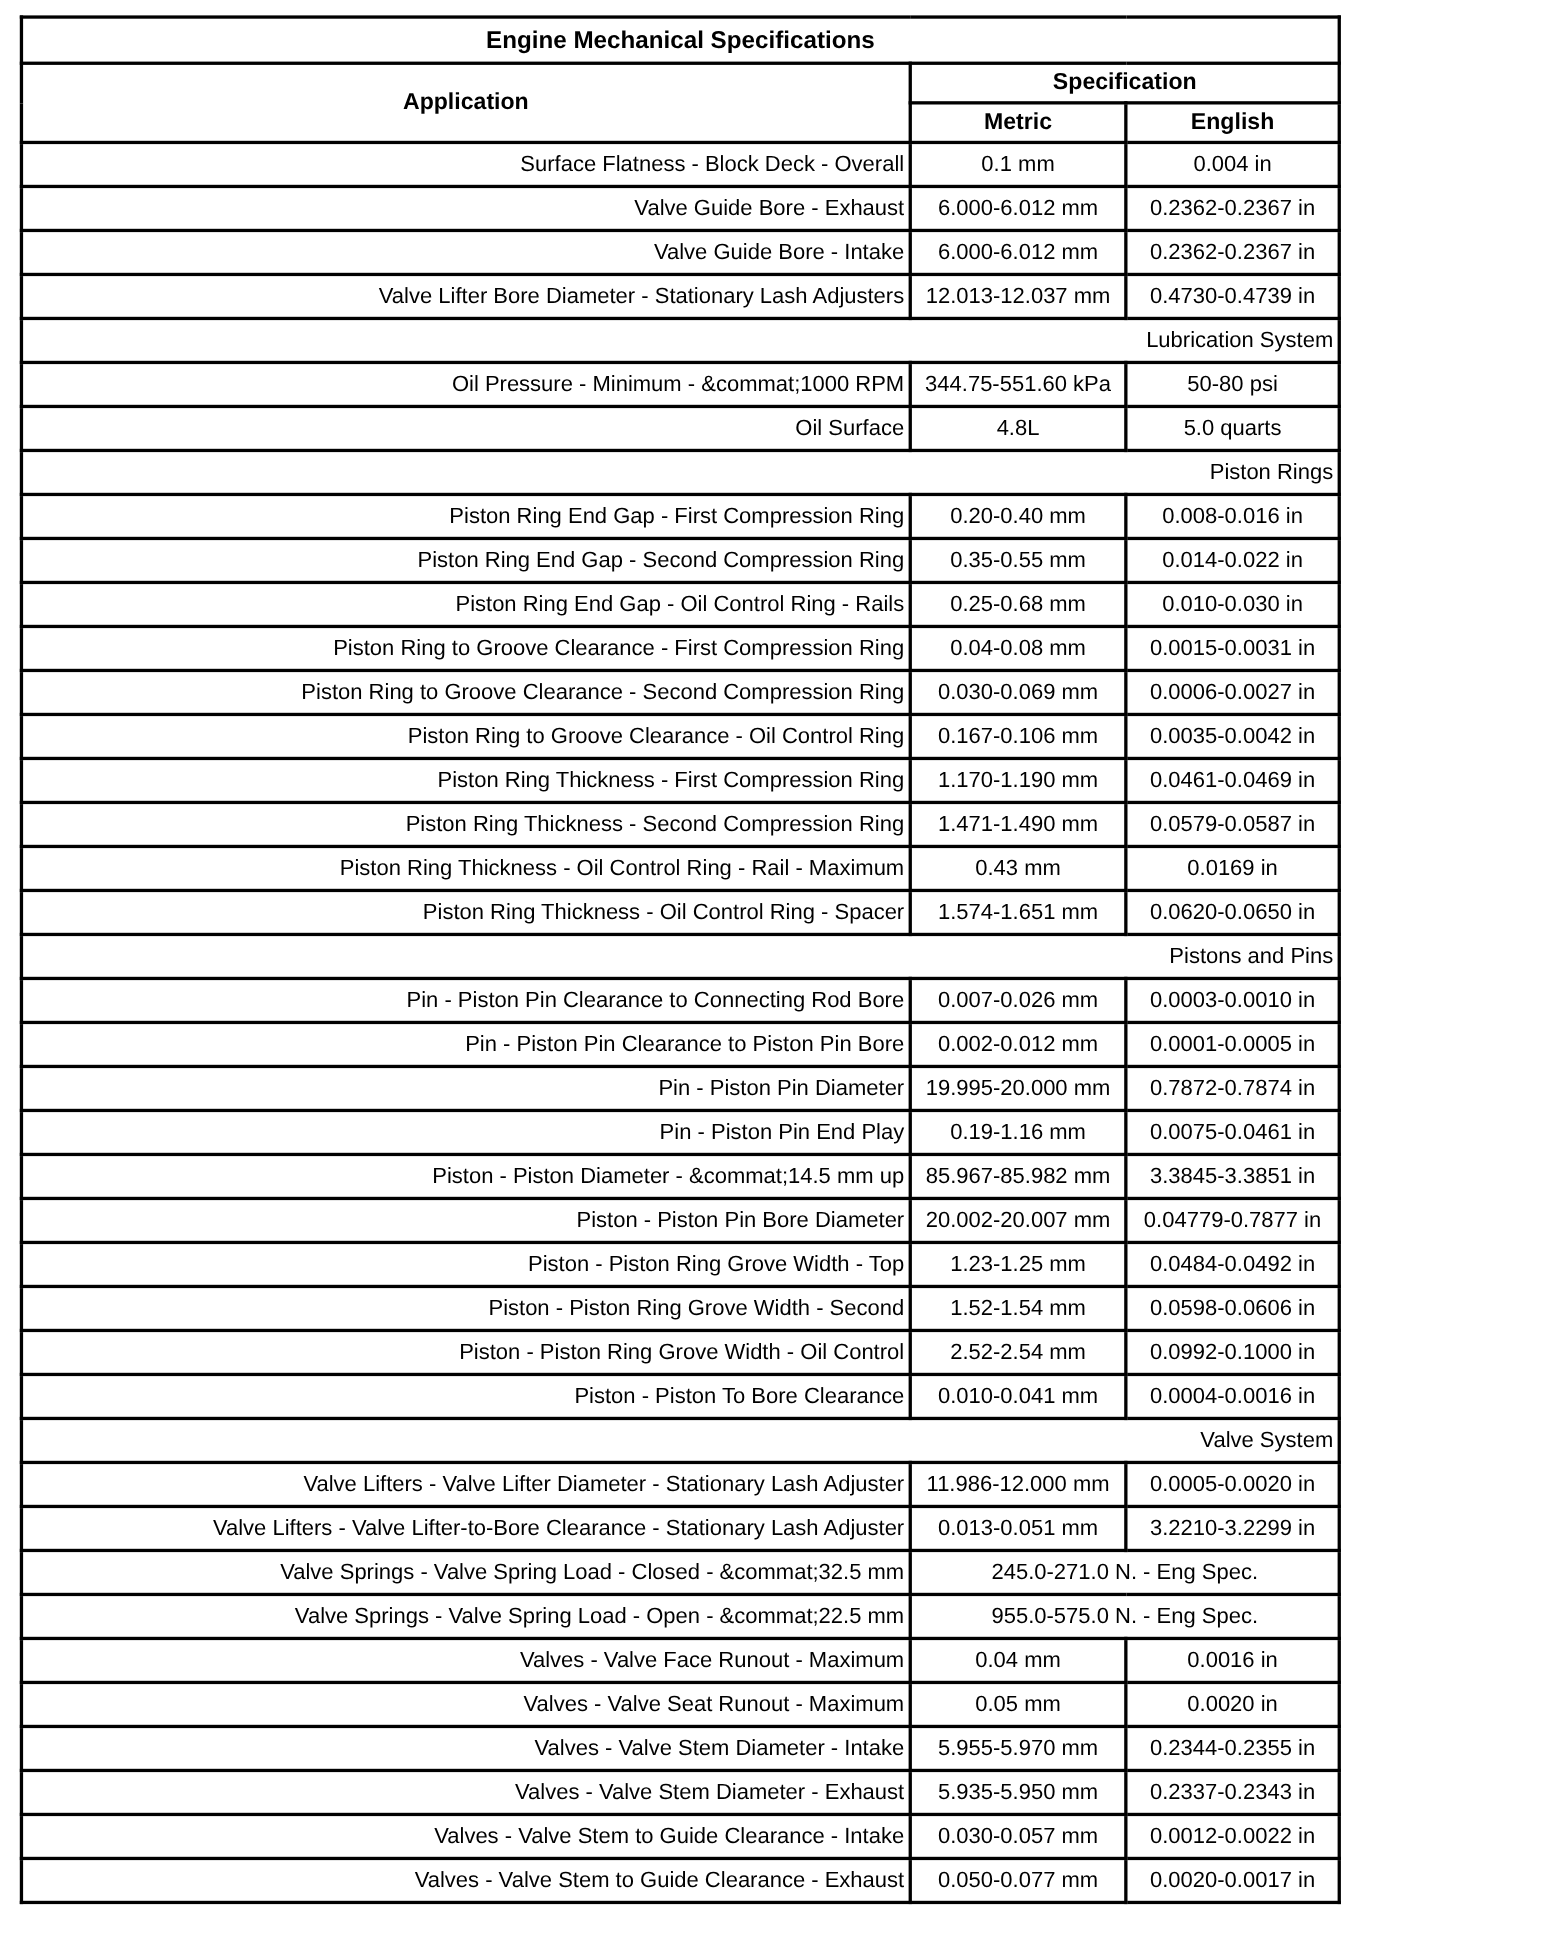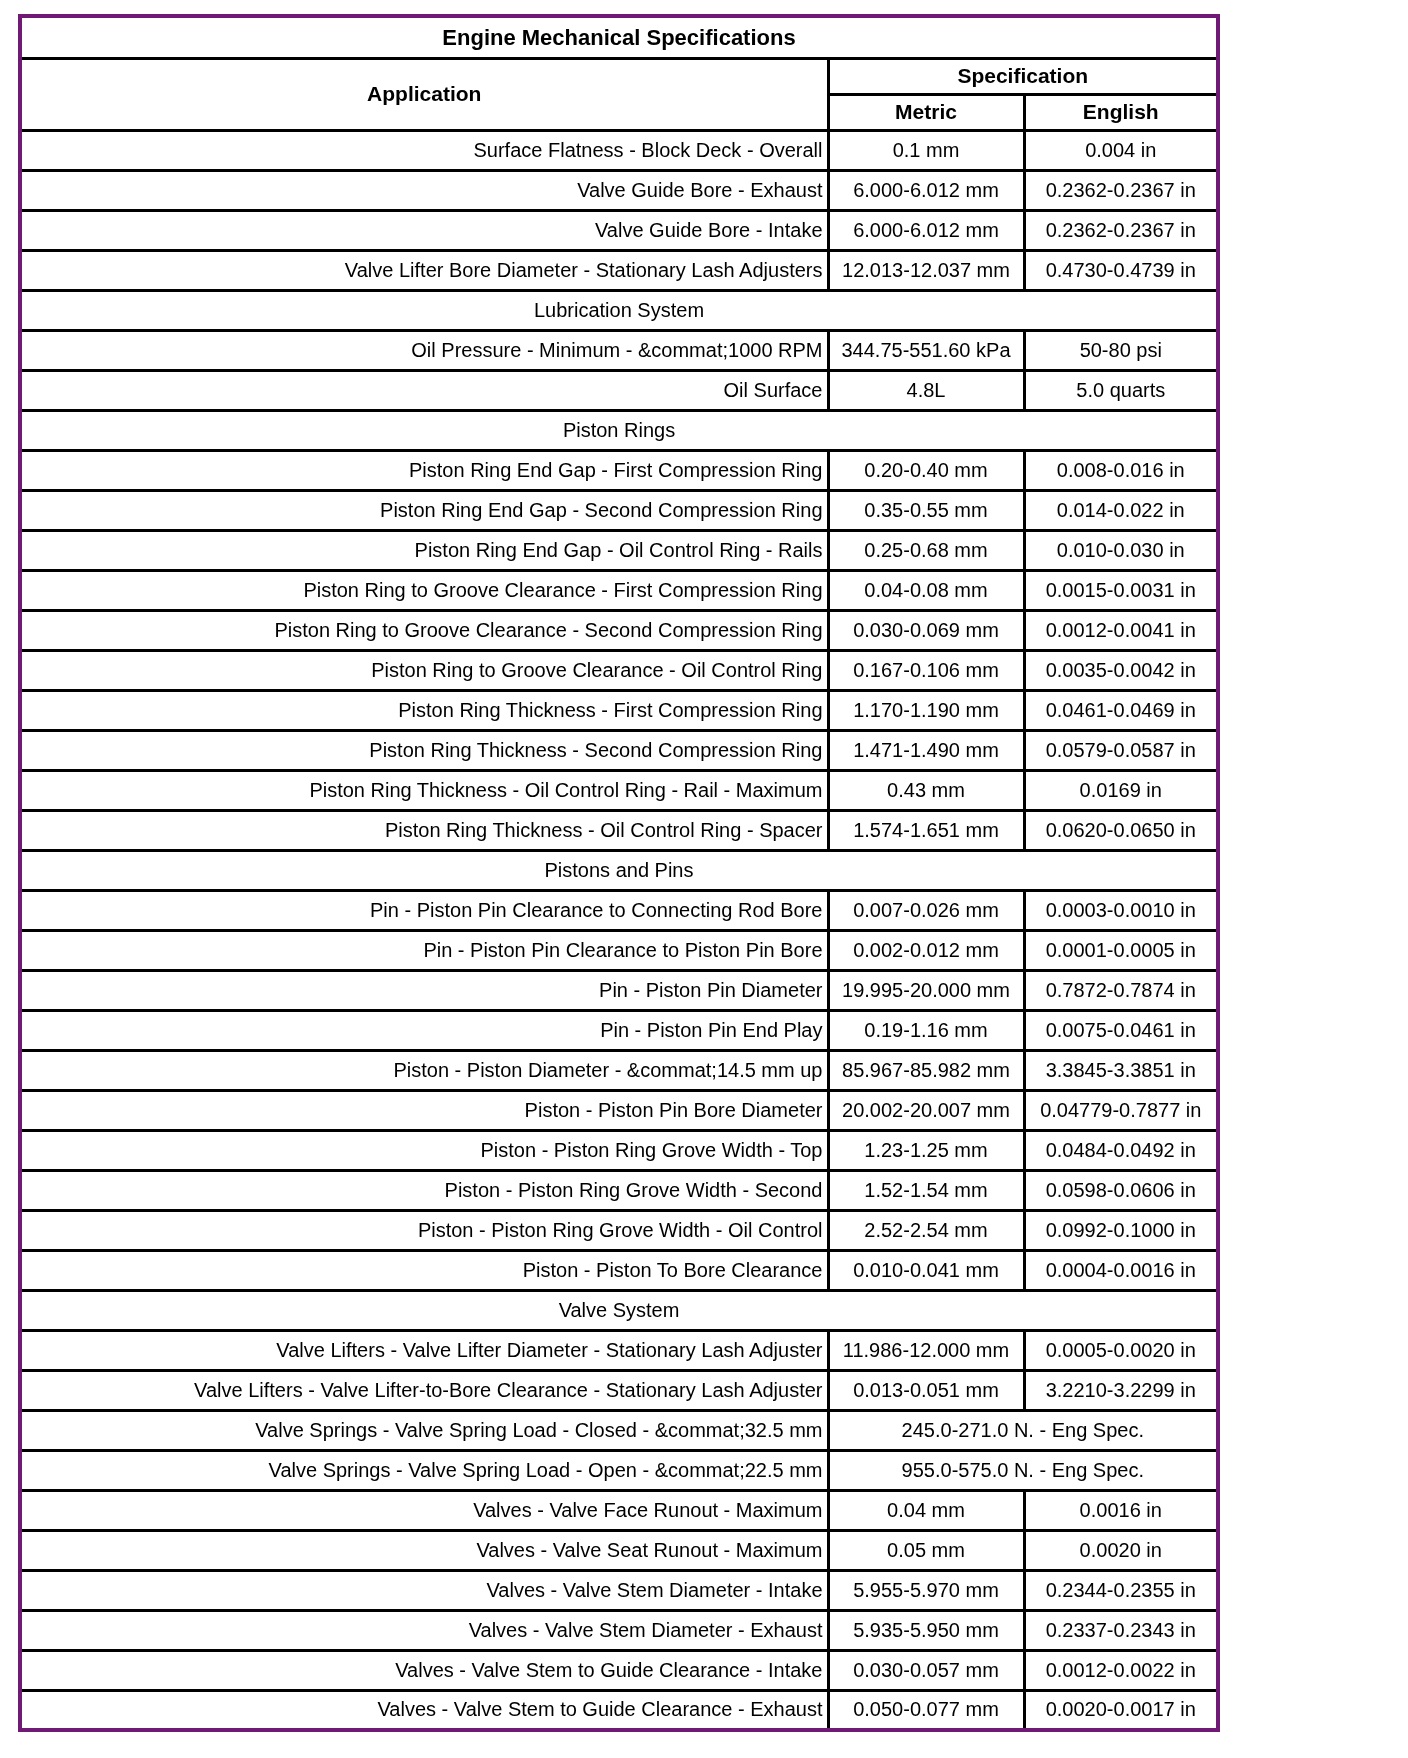--- a/index.html
+++ b/index.html
@@ -14,21 +14,21 @@
     width: 1408px;
     height: 1758px;
     padding: 14px 0 0 18px;
     background: #fff;
     overflow: hidden;
   }
   table.specs {
     border-collapse: collapse;
     table-layout: fixed;
     width: 1198px;
-    border: 4px solid #701a75;
+    border: 1px solid #701a75;
   }
   col.c-app { width: 808px; }
   col.c-metric { width: 196px; }
   col.c-english { width: 194px; }
   th, td {
     border: 3px solid #000;
     font-size: 20px;
     line-height: 1.15;
     padding: 4px 4px;
     vertical-align: middle;
@@ -40,21 +40,21 @@
     font-size: 22px;
     height: 42px;
   }
   th.sub-header { height: 36px; font-size: 21px; }
   tbody td { height: 40px; font-weight: normal; }
   td.app {
     text-align: right;
     padding-left: 96px;
   }
   td.section {
-    text-align: center;
+    text-align: right;
     padding-left: 4px;
   }
   td.val { text-align: center; }
 </style>
 </head>
 <body>
 
 <div class="page">
   <table class="specs">
     <colgroup>
@@ -128,21 +128,21 @@
           <td class="val">0.010-0.030 in</td>
         </tr>
         <tr>
           <td class="app">Piston Ring to Groove Clearance - First Compression Ring</td>
           <td class="val">0.04-0.08 mm</td>
           <td class="val">0.0015-0.0031 in</td>
         </tr>
         <tr>
           <td class="app">Piston Ring to Groove Clearance - Second Compression Ring</td>
           <td class="val">0.030-0.069 mm</td>
-          <td class="val">0.0012-0.0041 in</td>
+          <td class="val">0.0006-0.0027 in</td>
         </tr>
         <tr>
           <td class="app">Piston Ring to Groove Clearance - Oil Control Ring</td>
           <td class="val">0.167-0.106 mm</td>
           <td class="val">0.0035-0.0042 in</td>
         </tr>
         <tr>
           <td class="app">Piston Ring Thickness - First Compression Ring</td>
           <td class="val">1.170-1.190 mm</td>
           <td class="val">0.0461-0.0469 in</td>

